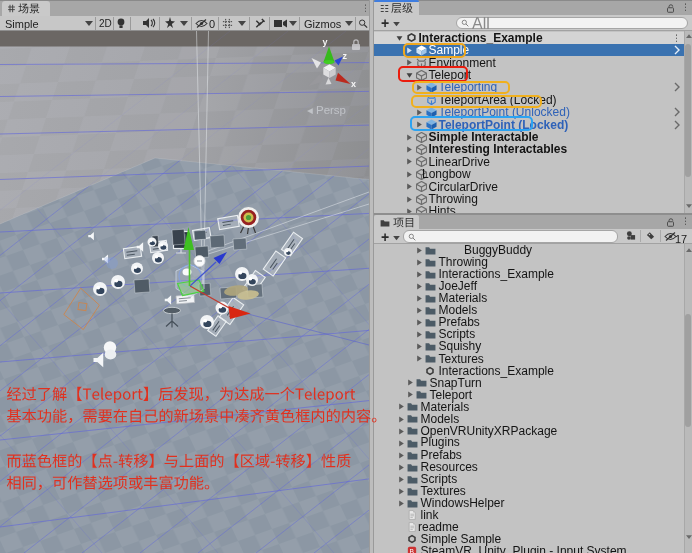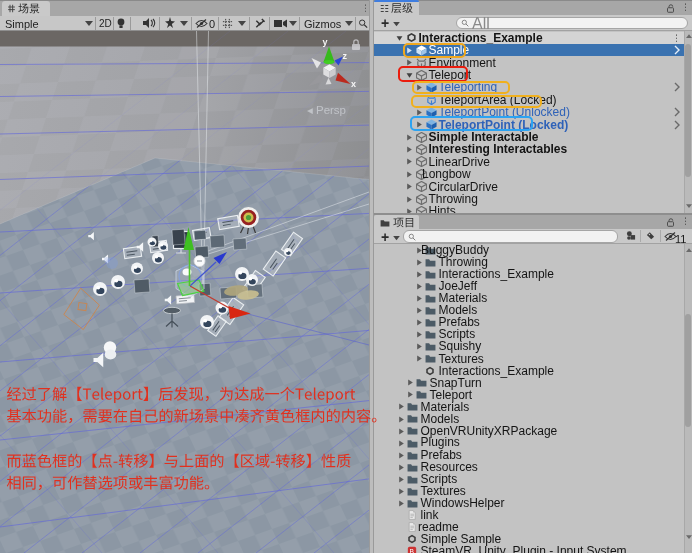--- a/index.html
+++ b/index.html
@@ -535,28 +535,28 @@
 <svg class="abs" style="left:646px;top:231.5px" width="9" height="8" viewBox="0 0 12 11">
       <path d="M1,4 L5,0.5 L11,6.5 L7,10 Z" fill="#3e3e3e"></path>
       <circle cx="4.6" cy="3.4" r="1" fill="#c9c9c9"></circle>
     </svg>
 <div class="abs" style="left:660px;top:230px;width:1px;height:12px;background:#aaa"></div>
 <svg class="abs" style="left:664px;top:232px" width="13" height="9" viewBox="0 0 13 9">
       <path d="M1,4.5 Q6.5,-1.5 12,4.5 Q6.5,10.5 1,4.5 Z" fill="none" stroke="#333" stroke-width="1.1"></path>
       <circle cx="6.5" cy="4.5" r="1.6" fill="#333"></circle>
       <path d="M2,8.5 L11,0.5" stroke="#333" stroke-width="1.1"></path>
     </svg>
-<div class="lbl" style="left:675px;top:232.5px;font-size:11px;color:#1a1a1a">11</div>
+<div class="lbl" style="left:675px;top:232.5px;font-size:11px;color:#1a1a1a">17</div>
 <svg style="position:absolute;left:416px;top:246.8px" width="7" height="7" viewBox="0 0 12 12">
       <polygon points="2,1 10,6 2,11" fill="#5a5a5a"></polygon>
     </svg>
 <svg style="position:absolute;left:424.5px;top:245.7px" width="11" height="9" viewBox="0 0 24 20">
       <path d="M1,3 h8 l2,3 h12 v13 h-22 z" fill="#4c5b66"></path>
     </svg>
-<div class="lbl" style="left:421px;top:244.0px;color:#141414">BuggyBuddy</div>
+<div class="lbl" style="left:464px;top:244.0px;color:#141414">BuggyBuddy</div>
 <svg style="position:absolute;left:416px;top:258.85px" width="7" height="7" viewBox="0 0 12 12">
       <polygon points="2,1 10,6 2,11" fill="#5a5a5a"></polygon>
     </svg>
 <svg style="position:absolute;left:424.5px;top:257.75px" width="11" height="9" viewBox="0 0 24 20">
       <path d="M1,3 h8 l2,3 h12 v13 h-22 z" fill="#4c5b66"></path>
     </svg>
 <div class="lbl" style="left:438.5px;top:256.1px;color:#141414">Throwing</div>
 <svg style="position:absolute;left:416px;top:270.90000000000003px" width="7" height="7" viewBox="0 0 12 12">
       <polygon points="2,1 10,6 2,11" fill="#5a5a5a"></polygon>
     </svg>

